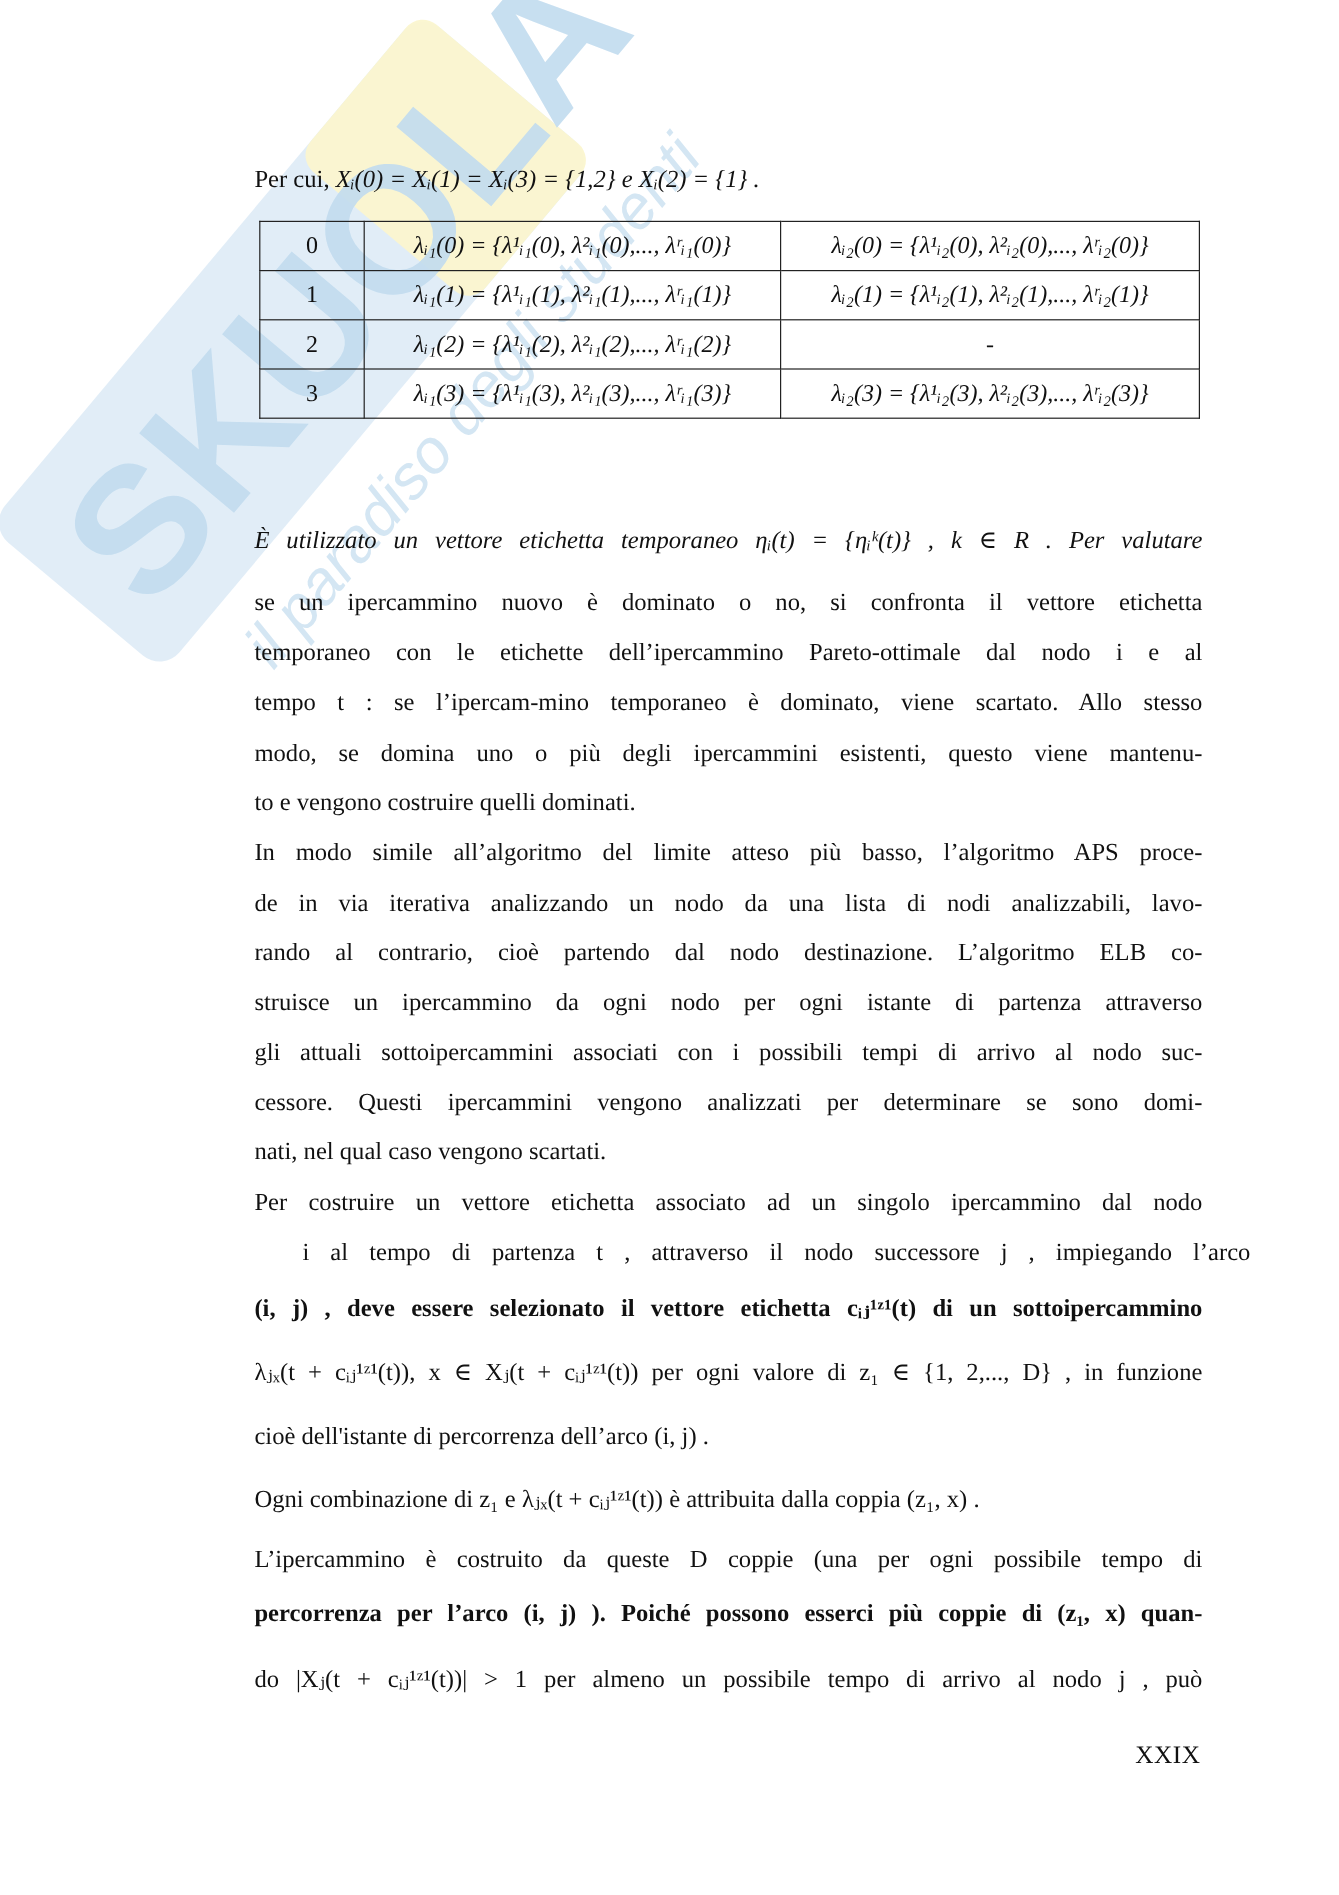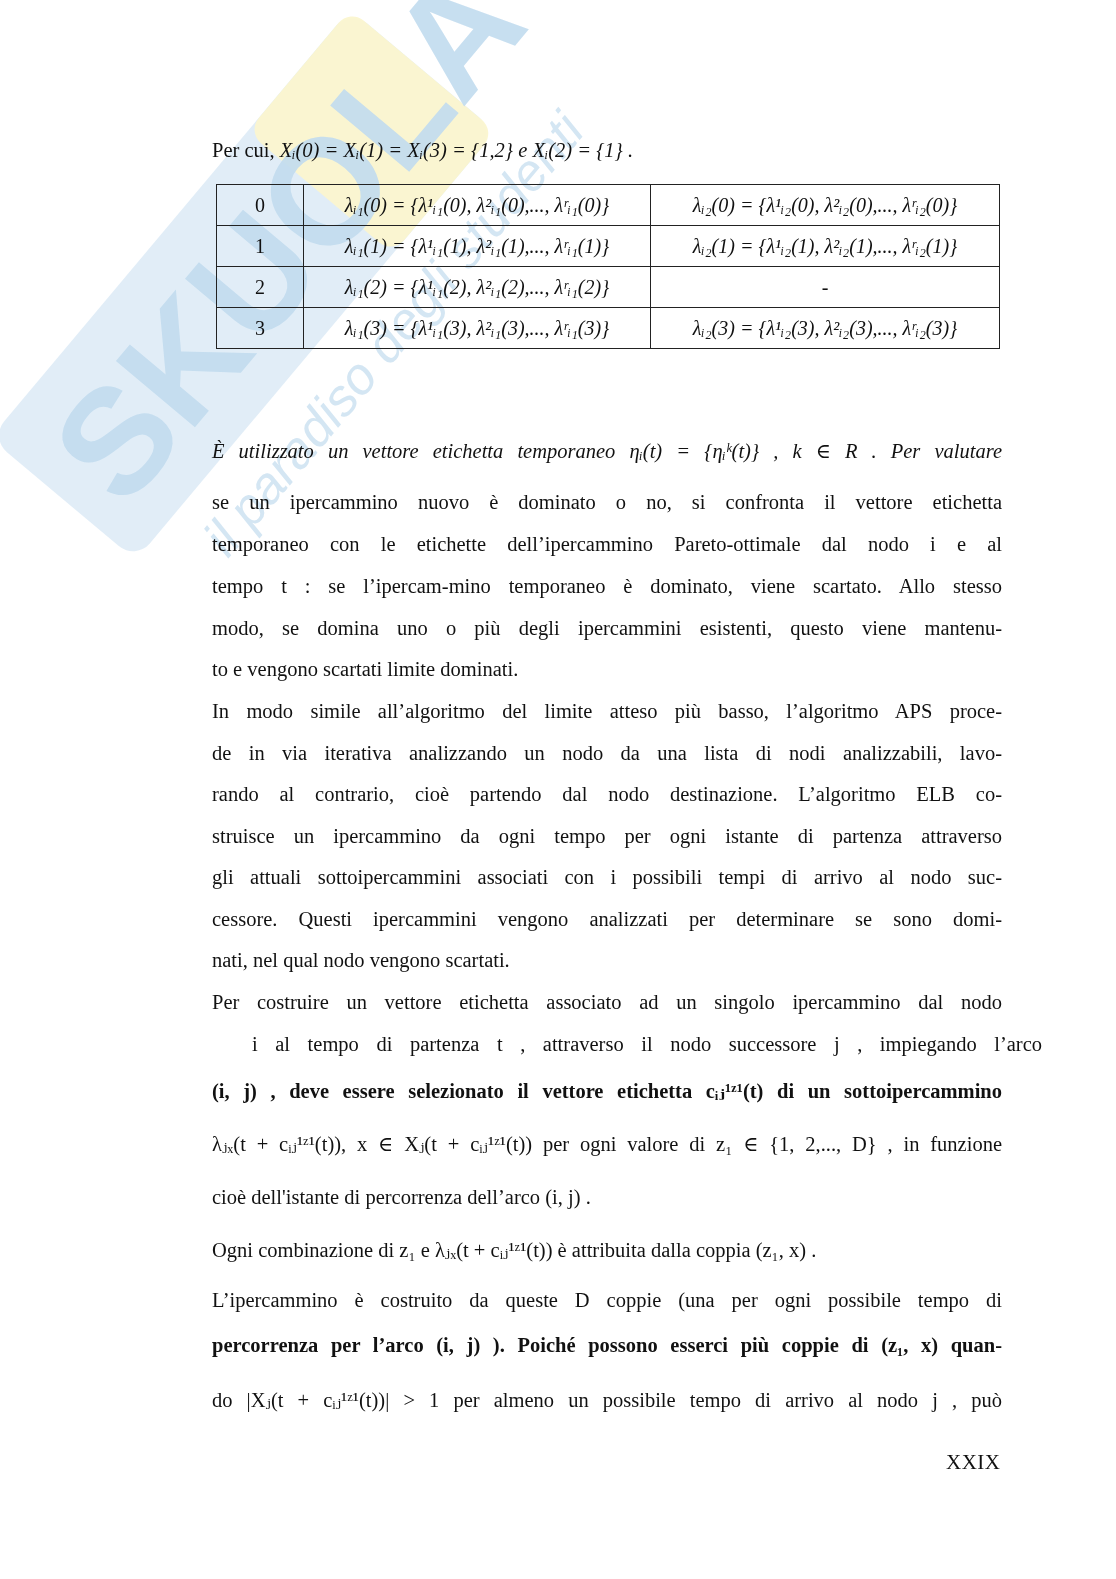--- a/index.html
+++ b/index.html
@@ -61,28 +61,28 @@
   </tr>
 </tbody>
   </table>
 
 <div class="page">
   <div class="line just" style="top:437px;font-style:italic;">È utilizzato un vettore etichetta temporaneo ηᵢ(t) = {ηᵢᵏ(t)} , k ∈ R . Per valutare</div>
   <div class="line just" style="top:488px;">se un ipercammino nuovo è dominato o no, si confronta il vettore etichetta</div>
   <div class="line just" style="top:530px;">temporaneo con le etichette dell’ipercammino Pareto-ottimale dal nodo i e al</div>
   <div class="line just" style="top:572px;">tempo t : se l’ipercam-mino temporaneo è dominato, viene scartato. Allo stesso</div>
   <div class="line just" style="top:614px;">modo, se domina uno o più degli ipercammini esistenti, questo viene mantenu-</div>
-  <div class="line" style="top:655px;">to e vengono scartati limite dominati.</div>
+  <div class="line" style="top:655px;">to e vengono costruire quelli dominati.</div>
   <div class="line just" style="top:697px;">In modo simile all’algoritmo del limite atteso più basso, l’algoritmo APS proce-</div>
   <div class="line just" style="top:739px;">de in via iterativa analizzando un nodo da una lista di nodi analizzabili, lavo-</div>
   <div class="line just" style="top:780px;">rando al contrario, cioè partendo dal nodo destinazione. L’algoritmo ELB co-</div>
-  <div class="line just" style="top:822px;">struisce un ipercammino da ogni tempo per ogni istante di partenza attraverso</div>
+  <div class="line just" style="top:822px;">struisce un ipercammino da ogni nodo per ogni istante di partenza attraverso</div>
   <div class="line just" style="top:863px;">gli attuali sottoipercammini associati con i possibili tempi di arrivo al nodo suc-</div>
   <div class="line just" style="top:905px;">cessore. Questi ipercammini vengono analizzati per determinare se sono domi-</div>
-  <div class="line" style="top:946px;">nati, nel qual nodo vengono scartati.</div>
+  <div class="line" style="top:946px;">nati, nel qual caso vengono scartati.</div>
   <div class="line just" style="top:988px;">Per costruire un vettore etichetta associato ad un singolo ipercammino dal nodo</div>
   <div class="line just" style="top:1030px;margin-left:40px;">i  al tempo di partenza  t , attraverso il nodo successore  j , impiegando l’arco</div>
   <div class="line just" style="top:1077px;font-weight:bold;">(i, j) , deve essere selezionato il vettore etichetta  cᵢⱼ¹ᶻ¹(t)  di un sottoipercammino</div>
   <div class="line just" style="top:1130px;">λⱼₓ(t + cᵢⱼ¹ᶻ¹(t)),  x ∈ Xⱼ(t + cᵢⱼ¹ᶻ¹(t))  per ogni valore di  z₁ ∈ {1, 2,..., D} , in funzione</div>
   <div class="line" style="top:1183px;">cioè dell'istante di percorrenza dell’arco (i, j) .</div>
   <div class="line" style="top:1236px;">Ogni combinazione di  z₁  e  λⱼₓ(t + cᵢⱼ¹ᶻ¹(t))  è attribuita dalla coppia (z₁, x) .</div>
   <div class="line just" style="top:1286px;">L’ipercammino è costruito da queste  D  coppie (una per ogni possibile tempo di</div>
   <div class="line just" style="top:1331px;font-weight:bold;">percorrenza per l’arco  (i, j) ). Poiché possono esserci più coppie di  (z₁, x)  quan-</div>
   <div class="line just" style="top:1386px;">do  |Xⱼ(t + cᵢⱼ¹ᶻ¹(t))| &gt; 1  per almeno un possibile tempo di arrivo al nodo  j , può</div>
 </div>

